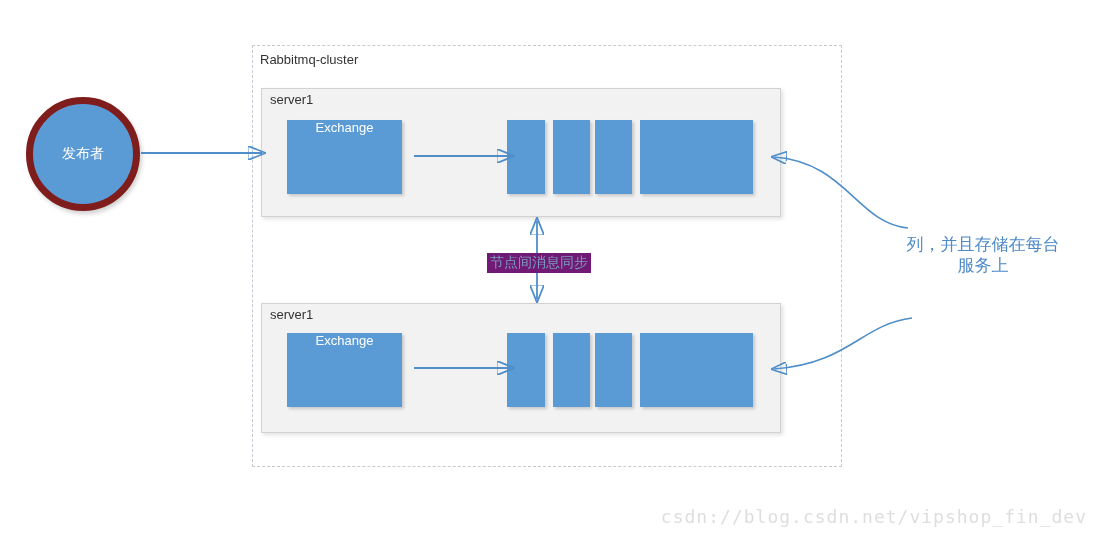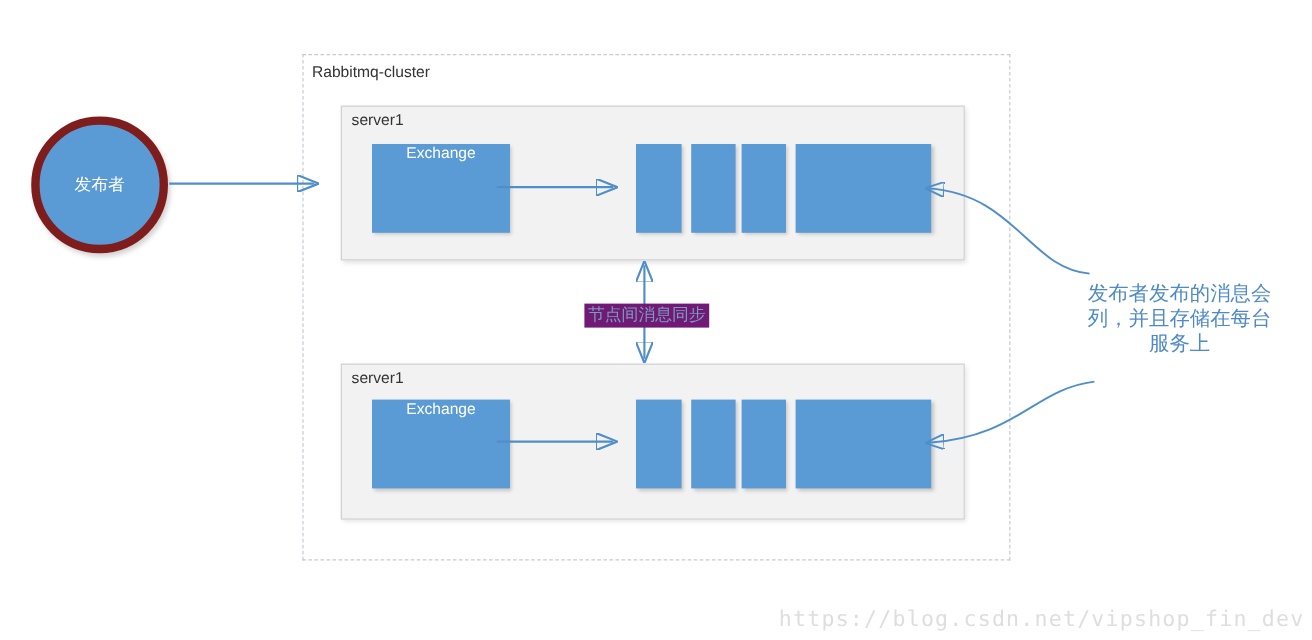--- a/index.html
+++ b/index.html
@@ -28,21 +28,21 @@
 
   .cluster-box{
     position:absolute;left:252px;top:45px;width:590px;height:422px;
     border:1px dashed var(--cluster-border);background:transparent;
   }
   .cluster-label{
     position:absolute;left:7px;top:6px;font-size:13px;color:var(--label-dark);
   }
 
   .server-box{
-    position:absolute;left:284px;width:520px;
+    position:absolute;left:261px;width:520px;
     background:var(--server-fill);border:1px solid var(--server-border);
     box-shadow:2px 2px 4px rgba(0,0,0,0.12);
   }
   .server-box.top{top:88px;height:129px;}
   .server-box.bottom{top:303px;height:130px;}
   .server-label{position:absolute;left:8px;top:3px;font-size:13px;color:var(--label-dark);}
 
   .exchange-box{
     position:absolute;left:25px;width:115px;height:74px;
     background:var(--accent-blue);
@@ -136,20 +136,19 @@
     <path d="M414,156 L511,156" stroke-width="1.8" marker-end="url(#headEnd)"></path>
     <path d="M414,368 L511,368" stroke-width="1.8" marker-end="url(#headEnd)"></path>
     <path d="M537,221 L537,299" stroke-width="1.8" marker-start="url(#headStart)" marker-end="url(#headEnd)"></path>
     <path d="M908,228 C858,224 846,162 774,157" stroke-width="1.6" marker-end="url(#headEnd)"></path>
     <path d="M912,318 C862,324 848,364 774,369" stroke-width="1.6" marker-end="url(#headEnd)"></path>
   </svg>
 
   <div class="sync-label">节点间消息同步</div>
 
   <div class="annotation">
-    <div>发布者发布的消息会</div>
     <div>列，并且存储在每台</div>
     <div>服务上</div>
   </div>
 
-  <div class="watermark">https://blog.csdn.net/vipshop_fin_dev</div>
+  <div class="watermark">csdn://blog.csdn.net/vipshop_fin_dev</div>
 
 </div>
 
 </body></html>

